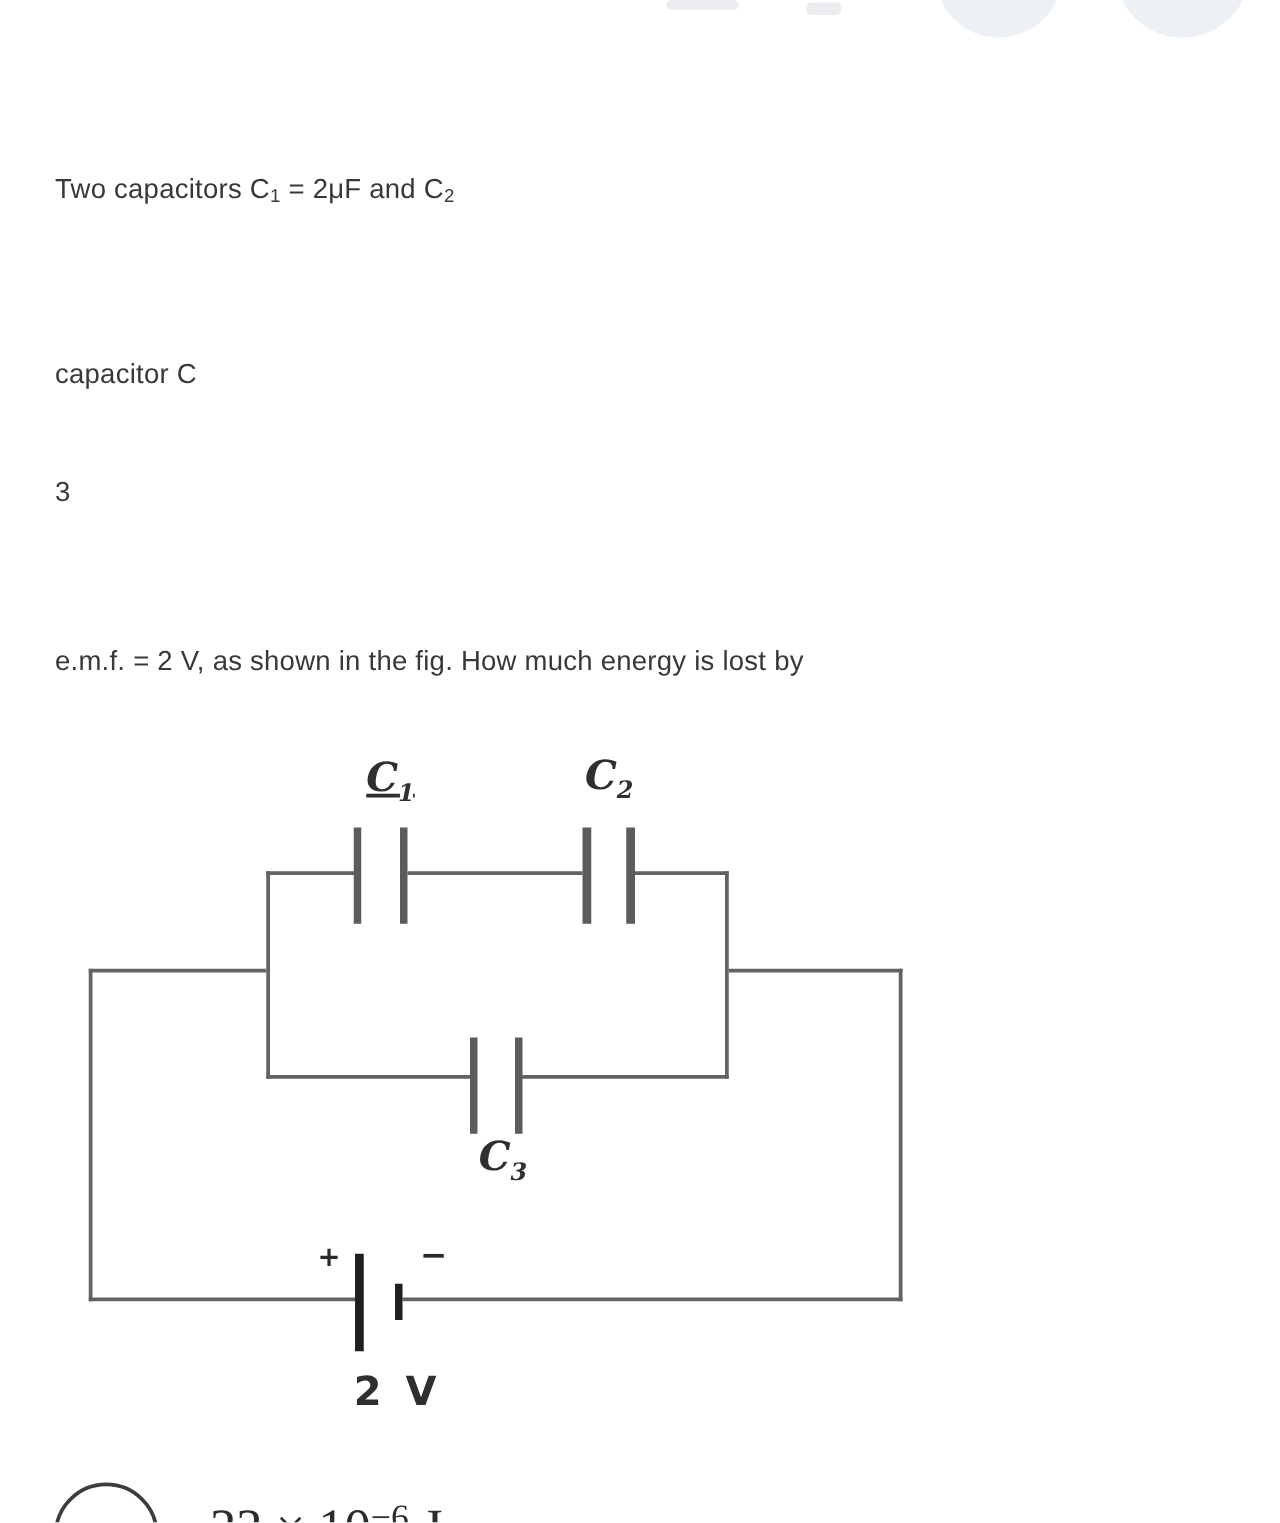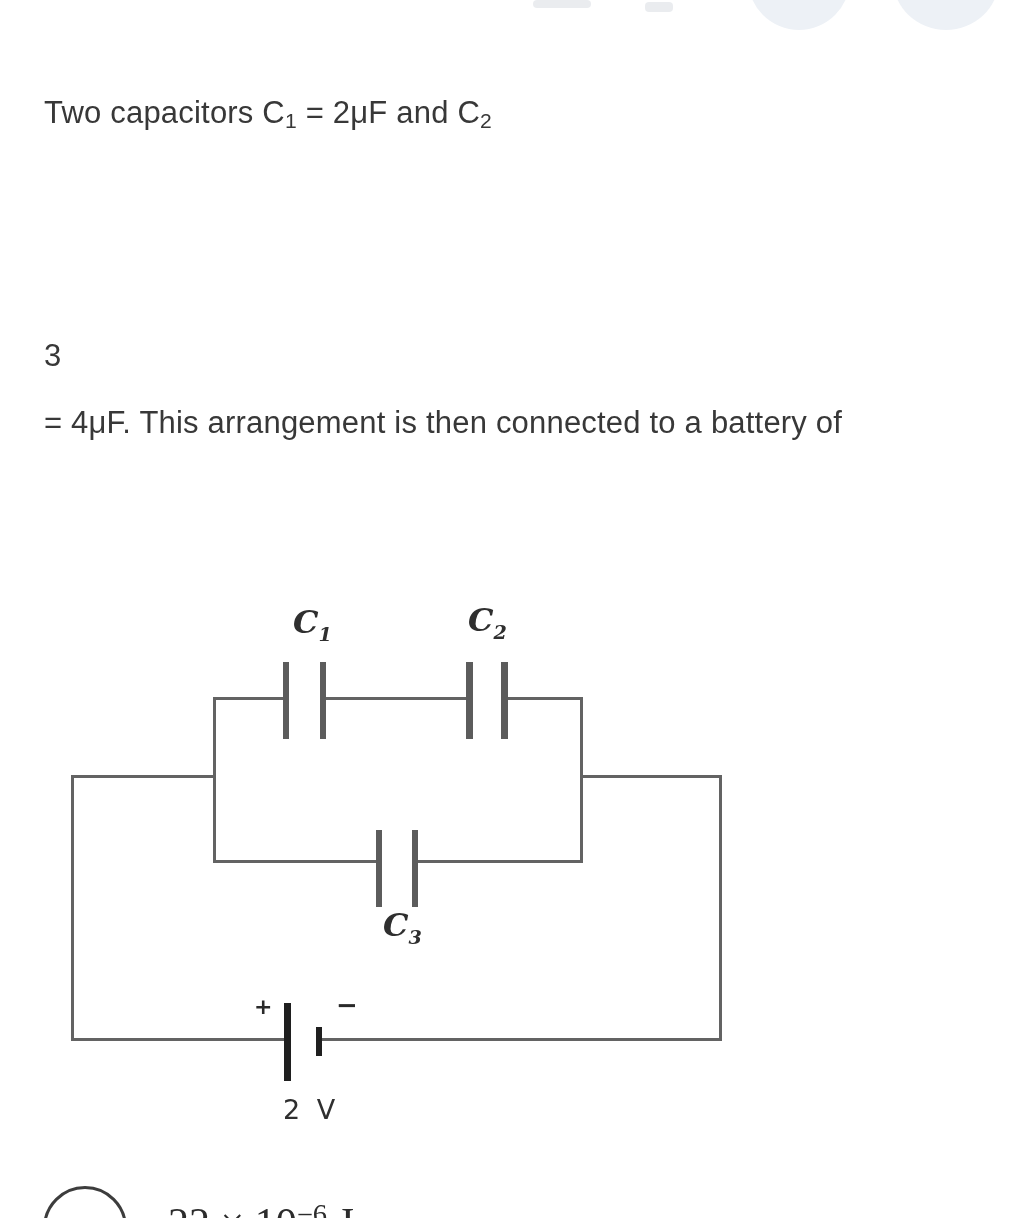--- a/index.html
+++ b/index.html
@@ -5,33 +5,33 @@
   html,body{margin:0;padding:0;background:#ffffff;}
   .page{position:relative;width:1024px;height:1218px;background:#ffffff;overflow:hidden;
         font-family:"Liberation Sans",sans-serif;}
 
   
   .decor-circle{position:absolute;top:-72px;width:102px;height:102px;border-radius:50%;
                 background:#edf1f6;}
   .smudge{position:absolute;background:#dfe2e6;opacity:.65;border-radius:4px;}
 
   
-  .qline{position:absolute;left:44px;font-size:31px;line-height:1.2;color:#383838;
-         white-space:nowrap;letter-spacing:.2px;}
+  .qline{position:absolute;left:44px;font-size:22px;line-height:1.2;color:#383838;
+         white-space:nowrap;letter-spacing:.2px;margin-top:44px;}
   .sub{font-size:.68em;vertical-align:-.22em;}
 
   
   .wire{position:absolute;background:#636363;}
   .plate{position:absolute;background:#5c5c5c;}
   .bplate{position:absolute;background:#1f1f1f;}
   .clabel{position:absolute;font-family:"DejaVu Serif",serif;font-style:italic;font-weight:700;
           font-size:32px;color:#2f2f2f;white-space:nowrap;}
   .clabel .csub{font-size:.6em;vertical-align:-.4em;}
   .sign{position:absolute;font-weight:700;color:#2a2a2a;font-family:"DejaVu Sans",sans-serif;}
-  .vlabel{position:absolute;font-size:27px;font-weight:400;color:#2f2f2f;letter-spacing:4px;
+  .vlabel{position:absolute;font-size:32px;font-weight:700;color:#2f2f2f;letter-spacing:4px;
           font-family:"DejaVu Sans",sans-serif;white-space:nowrap;}
 
   
   .option-bubble{position:absolute;left:43px;top:1186px;width:84px;height:84px;border-radius:50%;
                  border:3px solid #3d3d3d;background:#ffffff;box-sizing:border-box;}
   .option-text{position:absolute;left:168px;top:1199px;font-size:42px;color:#2c2c2c;
                font-family:"Liberation Serif",serif;white-space:nowrap;}
   .option-text .exp{font-size:.68em;position:relative;top:-.45em;}
 </style>
 </head>
@@ -40,35 +40,36 @@
 <div class="page">
 
   <div class="decor-circle" style="left:748px;"></div>
   <div class="decor-circle" style="left:893px;width:106px;"></div>
   <div class="smudge" style="left:533px;top:0;width:58px;height:8px;"></div>
   <div class="smudge" style="left:645px;top:2px;width:28px;height:10px;"></div>
 
   <div class="qline" style="top:94px;">
     <span>Two capacitors C</span><span class="sub">1</span><span> = 2μF and C</span><span class="sub">2</span>
   </div>
+  <div class="qline" style="top:242px;">capacitor C</div>
   <div class="qline" style="top:337px;">3</div>
-  <div class="qline" style="top:404px;">= 4μF. This arrangement is then connected to a battery of</div>
+  <div class="qline" style="top:472px;">e.m.f. = 2 V, as shown in the fig. How much energy is lost by</div>
 
   <div>
 
     <div class="wire" style="left:213px;top:697px;width:72px;height:3px;"></div>
     <div class="wire" style="left:326px;top:697px;width:140px;height:3px;"></div>
     <div class="wire" style="left:508px;top:697px;width:75px;height:3px;"></div>
 
     <div class="plate" style="left:283px;top:662px;width:6px;height:77px;"></div>
     <div class="plate" style="left:320px;top:662px;width:6px;height:77px;"></div>
     <div class="plate" style="left:466px;top:662px;width:7px;height:77px;"></div>
     <div class="plate" style="left:501px;top:662px;width:7px;height:77px;"></div>
 
-    <div class="clabel" style="left:293px;top:603px;">
+    <div class="clabel" style="left:293px;top:603px;text-decoration:underline;">
       <span>C</span><span class="csub">1</span>
     </div>
     <div class="clabel" style="left:468px;top:601px;text-align:center;">
       <span>C</span><span class="csub">2</span>
     </div>
 
     <div class="wire" style="left:213px;top:697px;width:3px;height:166px;"></div>
     <div class="wire" style="left:580px;top:697px;width:3px;height:166px;"></div>
 
     <div class="wire" style="left:213px;top:860px;width:165px;height:3px;"></div>

